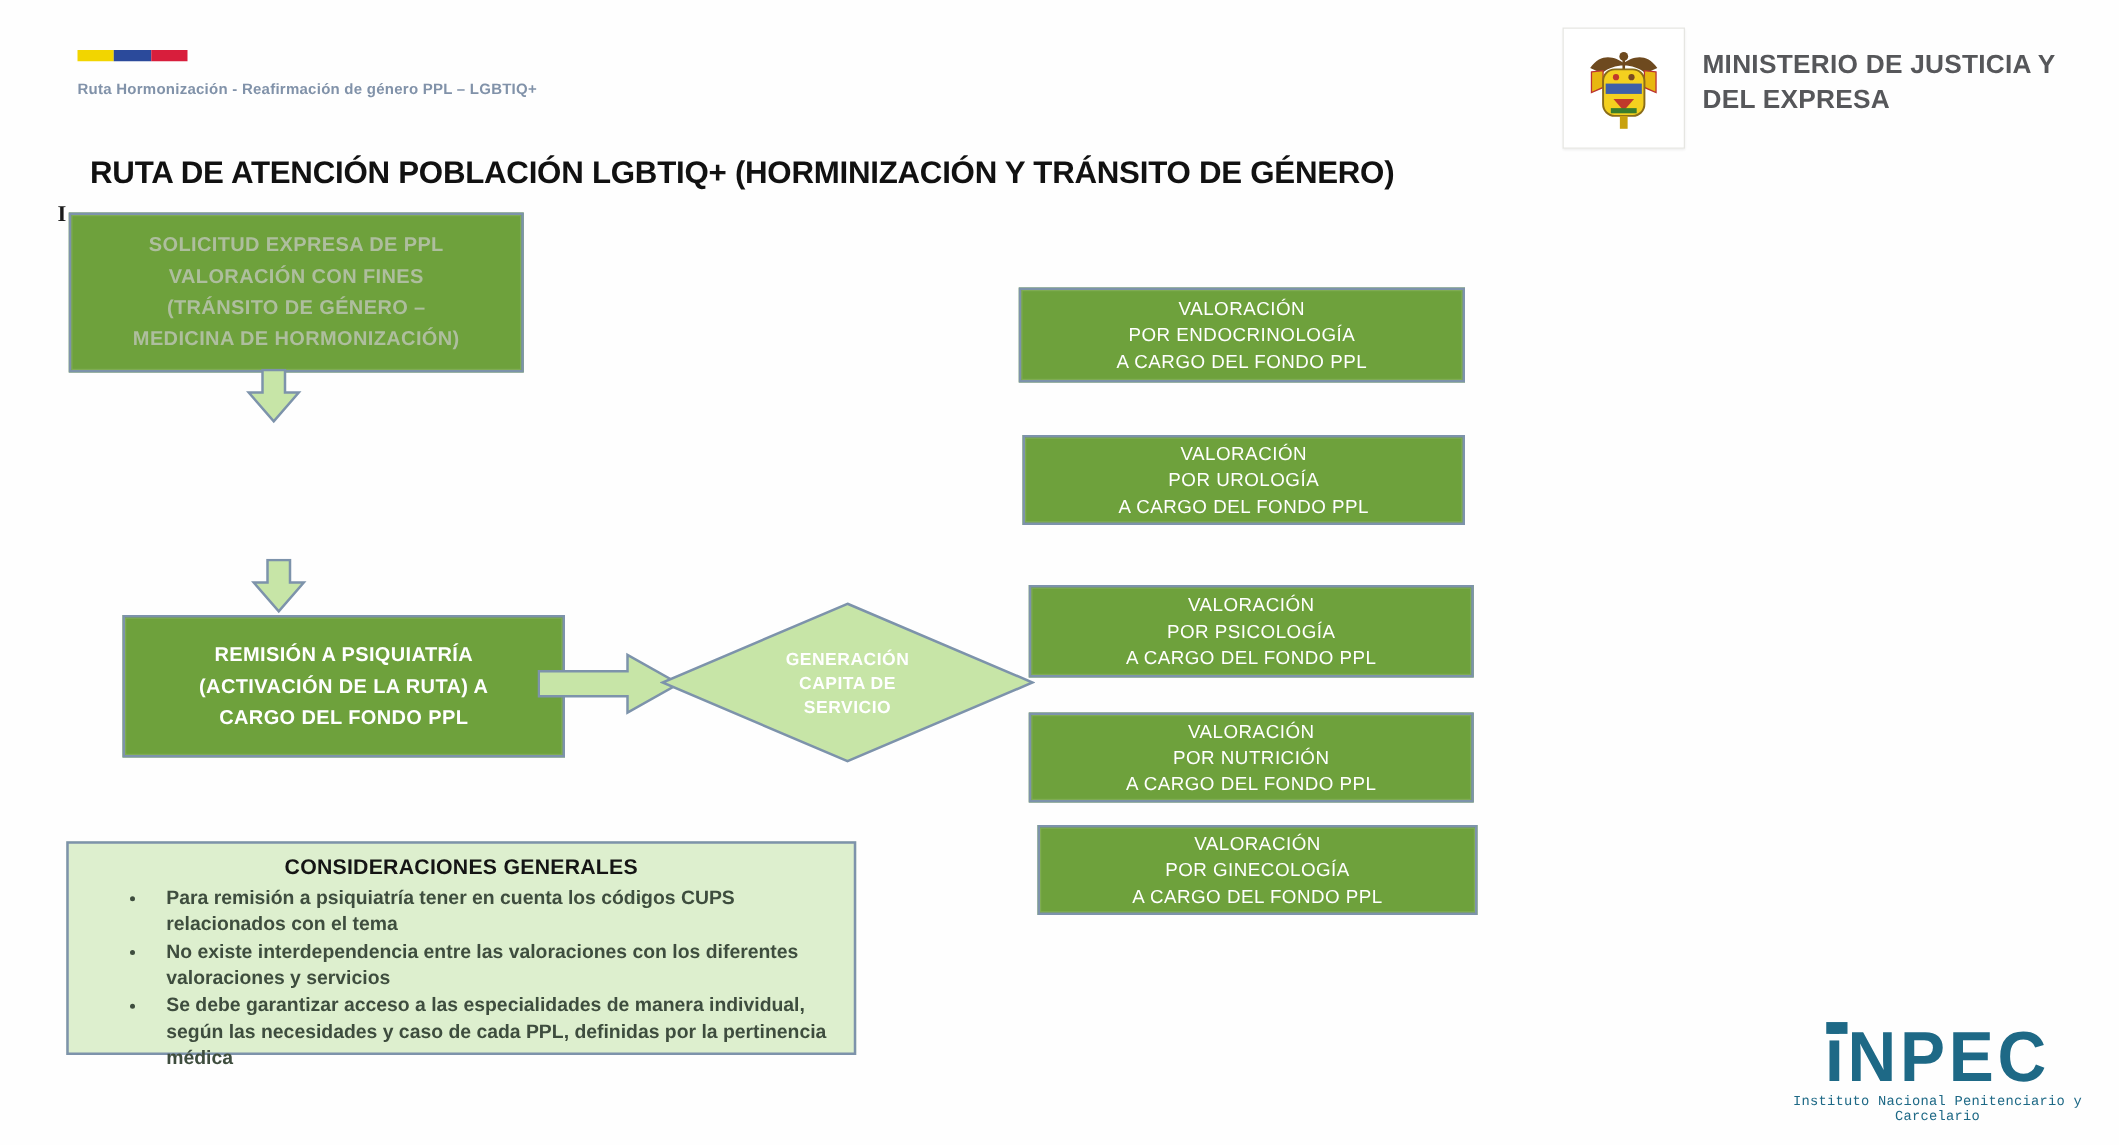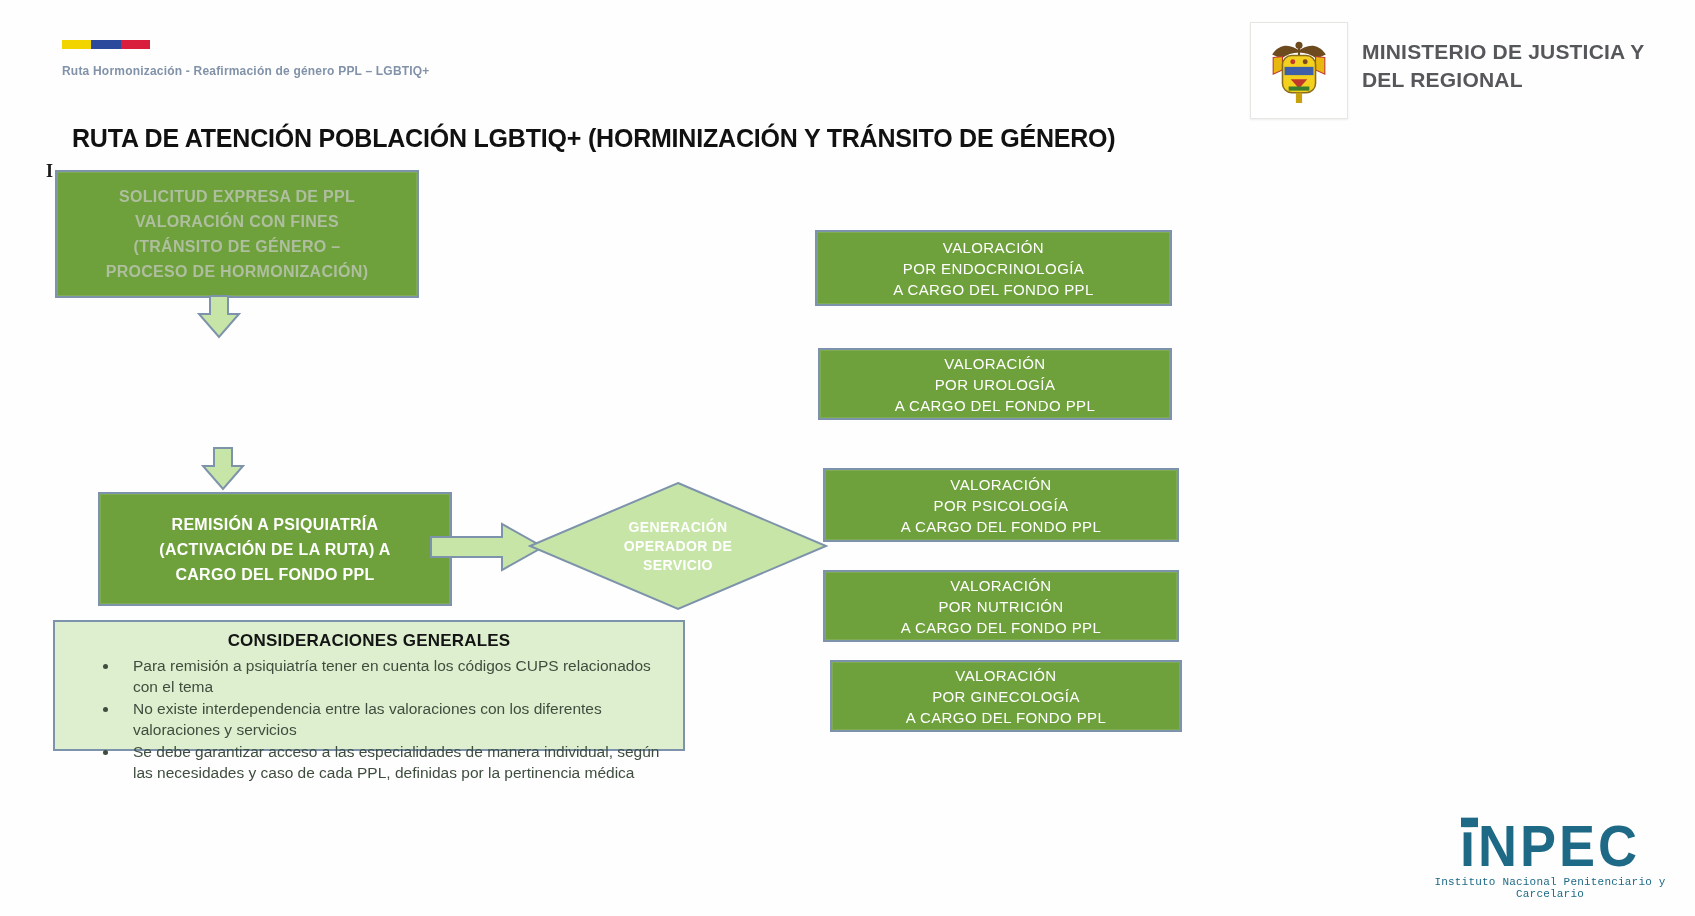--- a/index.html
+++ b/index.html
@@ -80,31 +80,31 @@
     left:1227px; top:290px; width:238px; height:272px;
     background:var(--outcome-green); border:2px solid var(--box-border); border-radius:24px;
     display:flex; align-items:center; justify-content:center; text-align:center;
   }
   .outcome .txt {
     color:#f3f8ec; font-weight:bold; font-size:15px; line-height:19px; letter-spacing:.4px;
   }
 
   
   .considerations {
-    left:53px; top:620px; width:632px; height:131px;
+    left:53px; top:673px; width:632px; height:171px;
     background:var(--lighter-green); border:2px solid var(--box-border);
     box-sizing:border-box;
   }
   .considerations h2 {
     margin:9px 0 4px 0; text-align:center; font-size:17px; color:#141414;
     letter-spacing:.2px;
   }
   .considerations ul { margin:2px 14px 0 0; padding-left:64px; }
   .considerations li {
-    font-size:15.5px; font-weight:normal; color:#3e4d3e; line-height:21px;
+    font-size:15.5px; font-weight:bold; color:#3e4d3e; line-height:21px;
     padding-left:14px; margin-bottom:1px;
   }
 
   
   .inpec { left:1424px; top:816px; width:252px; text-align:center; }
   .inpec .word {
     position:relative; display:inline-block; font-size:54px; font-weight:bold;
     color:var(--inpec-teal); letter-spacing:3px; line-height:60px;
     transform:scaleY(1.05);
   }
@@ -141,31 +141,31 @@
       <rect x="14" y="18" width="32" height="36" rx="9" fill="#f4d01f" stroke="#8a6d1a" stroke-width="1.5"></rect>
       <rect x="16" y="29" width="28" height="8" fill="#3e5fa8"></rect>
       <circle cx="24" cy="24" r="2.4" fill="#c0392b"></circle>
       <circle cx="36" cy="24" r="2.4" fill="#7a4a21"></circle>
       <path d="M22,41 h16 l-8,9 z" fill="#c0392b"></path>
       <rect x="20" y="48" width="20" height="4" fill="#3a7d2c"></rect>
       <rect x="27" y="54" width="6" height="10" fill="#c8a10e"></rect>
     </svg>
   </div>
   <div class="abs ministry-name multi">MINISTERIO DE JUSTICIA Y
-DEL REGIONAL</div>
+DEL EXPRESA</div>
 
   <div class="abs page-title">RUTA DE ATENCIÓN POBLACIÓN LGBTIQ+ (HORMINIZACIÓN Y TRÁNSITO DE GÉNERO)</div>
 
   <div class="abs cursor-artifact">I</div>
 
   <div class="abs gbox box-step1">
     <div class="txt multi">SOLICITUD EXPRESA DE PPL
 VALORACIÓN CON FINES
 (TRÁNSITO DE GÉNERO –
-PROCESO DE HORMONIZACIÓN)</div>
+MEDICINA DE HORMONIZACIÓN)</div>
   </div>
 
   <svg class="abs arrow-d1" width="46" height="44" viewBox="0 0 46 44">
     <polygon class="shape-light" points="14,1 32,1 32,19 43,19 23,42 3,19 14,19"></polygon>
   </svg>
 
 
   <svg class="abs arrow-d2" width="46" height="44" viewBox="0 0 46 44">
     <polygon class="shape-light" points="14,1 32,1 32,19 43,19 23,42 3,19 14,19"></polygon>
   </svg>
@@ -178,21 +178,21 @@
 
   <svg class="abs arrow-r" width="116" height="52" viewBox="0 0 116 52">
     <polygon class="shape-light" points="1,16 72,16 72,3 113,26 72,49 72,36 1,36"></polygon>
   </svg>
 
   <div class="abs decision">
     <svg width="300" height="130" viewBox="0 0 300 130">
       <polygon class="shape-light" points="150,2 298,65 150,128 2,65"></polygon>
     </svg>
     <div class="lbl multi">GENERACIÓN
-OPERADOR DE
+CAPITA DE
 SERVICIO</div>
   </div>
 
   <div class="abs gbox vbox box-endo">
     <div class="txt multi">VALORACIÓN
 POR ENDOCRINOLOGÍA
 A CARGO DEL FONDO PPL</div>
   </div>
   <div class="abs gbox vbox box-uro">
     <div class="txt multi">VALORACIÓN

